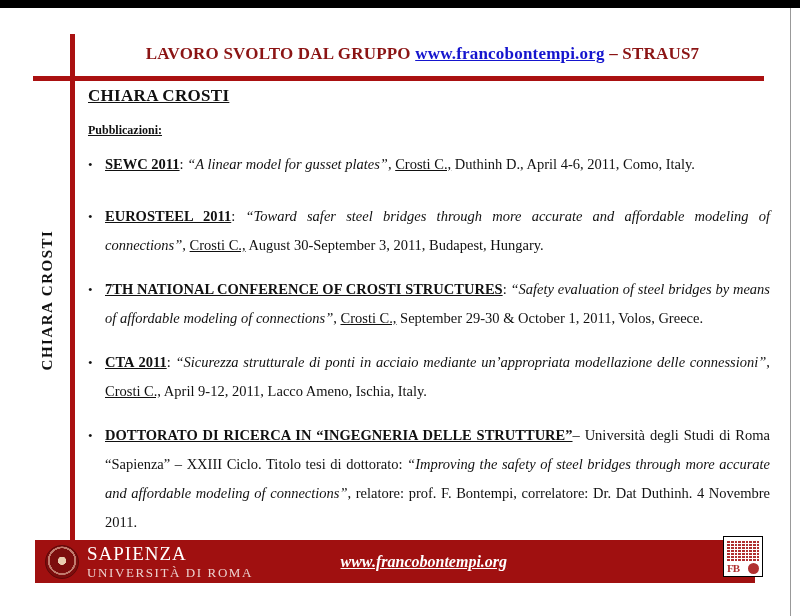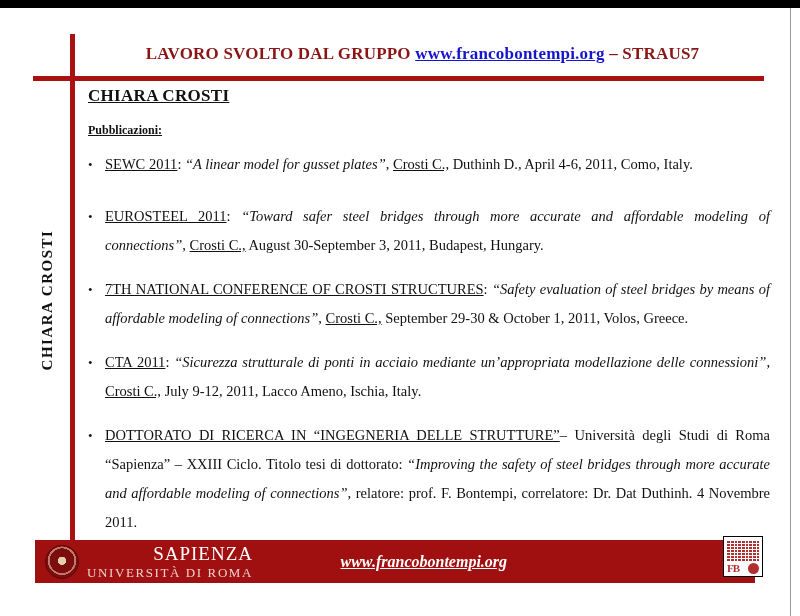--- a/index.html
+++ b/index.html
@@ -28,29 +28,29 @@
               white-space:nowrap;font-weight:bold;font-size:15px;letter-spacing:1.5px;color:#111;}
 
   .main{position:absolute;left:88px;top:86px;width:682px;color:#111;}
   .title{font-size:17px;font-weight:bold;text-decoration:underline;line-height:20px;margin:0 0 14px;letter-spacing:.3px;}
   .section{font-size:12px;font-weight:bold;text-decoration:underline;line-height:20px;margin:0 0 10px;}
   .pubs{list-style:none;}
   .pub-item{position:relative;padding-left:17px;text-align:justify;
             font-size:14.5px;line-height:29px;margin-bottom:15px;}
   .pub-item:first-child{margin-bottom:23px;}
   .bullet{position:absolute;left:0;top:0;font-size:13px;}
-  .seg-venue{font-weight:normal;text-decoration:underline;}
+  .seg-venue{font-weight:bold;text-decoration:underline;}
   .seg-italic{font-style:italic;}
   .seg-underline{text-decoration:underline;}
 
   .footer{position:absolute;left:35px;top:540px;width:720px;height:43px;background:var(--bar);}
   .sap{position:absolute;left:10px;top:0;height:43px;display:flex;align-items:center;gap:8px;}
   .crest{width:34px;height:34px;border-radius:50%;border:1px solid #5e0808;
          background:radial-gradient(circle at 50% 46%, #e9cdb0 0 17%, #7c0d0d 18% 52%, #c07a6d 53% 60%, #7c0d0d 61% 100%);}
-  .sap-text{display:flex;flex-direction:column;line-height:1;text-align:right;}
+  .sap-text{display:flex;flex-direction:column;line-height:1;}
   .sap-name{color:#fff;font-size:19px;letter-spacing:1px;font-weight:normal;}
   .sap-sub{color:#ecd2cf;font-size:13px;letter-spacing:1.6px;margin-top:3px;}
   .footer-link{position:absolute;left:54%;top:50%;transform:translate(-50%,-50%);
                color:#fff;font-weight:bold;font-style:italic;text-decoration:underline;
                font-size:16px;cursor:pointer;white-space:nowrap;}
   .fbo{position:absolute;right:-8px;top:-4px;width:40px;height:41px;background:#fff;
        border:1px solid #000000;padding:3px 3px 2px;display:flex;flex-direction:column;justify-content:space-between;}
   .seal-glyphs{display:grid;grid-template-columns:repeat(3,1fr);gap:1px;height:21px;}
   .seal-glyphs i{background:var(--seal-red);
       background-image:repeating-linear-gradient(0deg,transparent 0 2px,#fff 2px 3px),
@@ -75,21 +75,21 @@
 
   <div class="side-label">CHIARA CROSTI</div>
 
   <div class="main">
     <h1 class="title">CHIARA CROSTI</h1>
     <h2 class="section">Pubblicazioni:</h2>
     <ul class="pubs">
         <li class="pub-item"><span class="bullet">•</span><span class="seg-venue">SEWC 2011</span><span>: </span><span class="seg-italic">“A linear model for gusset plates”</span><span>, </span><span class="seg-underline">Crosti C.,</span><span> Duthinh D., April 4-6, 2011, Como, Italy.</span></li>
         <li class="pub-item"><span class="bullet">•</span><span class="seg-venue">EUROSTEEL 2011</span><span>: </span><span class="seg-italic">“Toward safer steel bridges through more accurate and affordable modeling of connections”</span><span>, </span><span class="seg-underline">Crosti C.,</span><span> August 30-September 3,  2011, Budapest,  Hungary.</span></li>
         <li class="pub-item"><span class="bullet">•</span><span class="seg-venue">7TH NATIONAL CONFERENCE OF CROSTI STRUCTURES</span><span>: </span><span class="seg-italic">“Safety evaluation of steel bridges by means of affordable modeling of connections”</span><span>, </span><span class="seg-underline">Crosti C.,</span><span> September 29-30 &amp; October 1, 2011, Volos, Greece.</span></li>
-        <li class="pub-item"><span class="bullet">•</span><span class="seg-venue">CTA 2011</span><span>: </span><span class="seg-italic">“Sicurezza strutturale di ponti in acciaio mediante un’appropriata modellazione delle connessioni”</span><span>, </span><span class="seg-underline">Crosti C.,</span><span> July 9-12, 2011, Lacco Ameno, Ischia, Italy.</span></li>
+        <li class="pub-item"><span class="bullet">•</span><span class="seg-venue">CTA 2011</span><span>: </span><span class="seg-italic">“Sicurezza strutturale di ponti in acciaio mediante un’appropriata modellazione delle connessioni”</span><span>, </span><span class="seg-underline">Crosti C.,</span><span> April 9-12, 2011, Lacco Ameno, Ischia, Italy.</span></li>
         <li class="pub-item"><span class="bullet">•</span><span class="seg-venue">DOTTORATO DI RICERCA IN “INGEGNERIA DELLE STRUTTURE”</span><span>– Università degli Studi di Roma “Sapienza” – XXIII Ciclo. Titolo tesi di dottorato: </span><span class="seg-italic">“Improving the safety of steel bridges through more accurate and affordable modeling of connections”</span><span>, relatore: prof. F. Bontempi, correlatore: Dr. Dat Duthinh. 4 Novembre 2011.</span></li>
       </ul>
   </div>
 
   <div class="footer">
     <div class="sap">
       <div class="crest"></div>
       <div class="sap-text">
         <div class="sap-name">SAPIENZA</div>
         <div class="sap-sub">UNIVERSITÀ DI ROMA</div>

